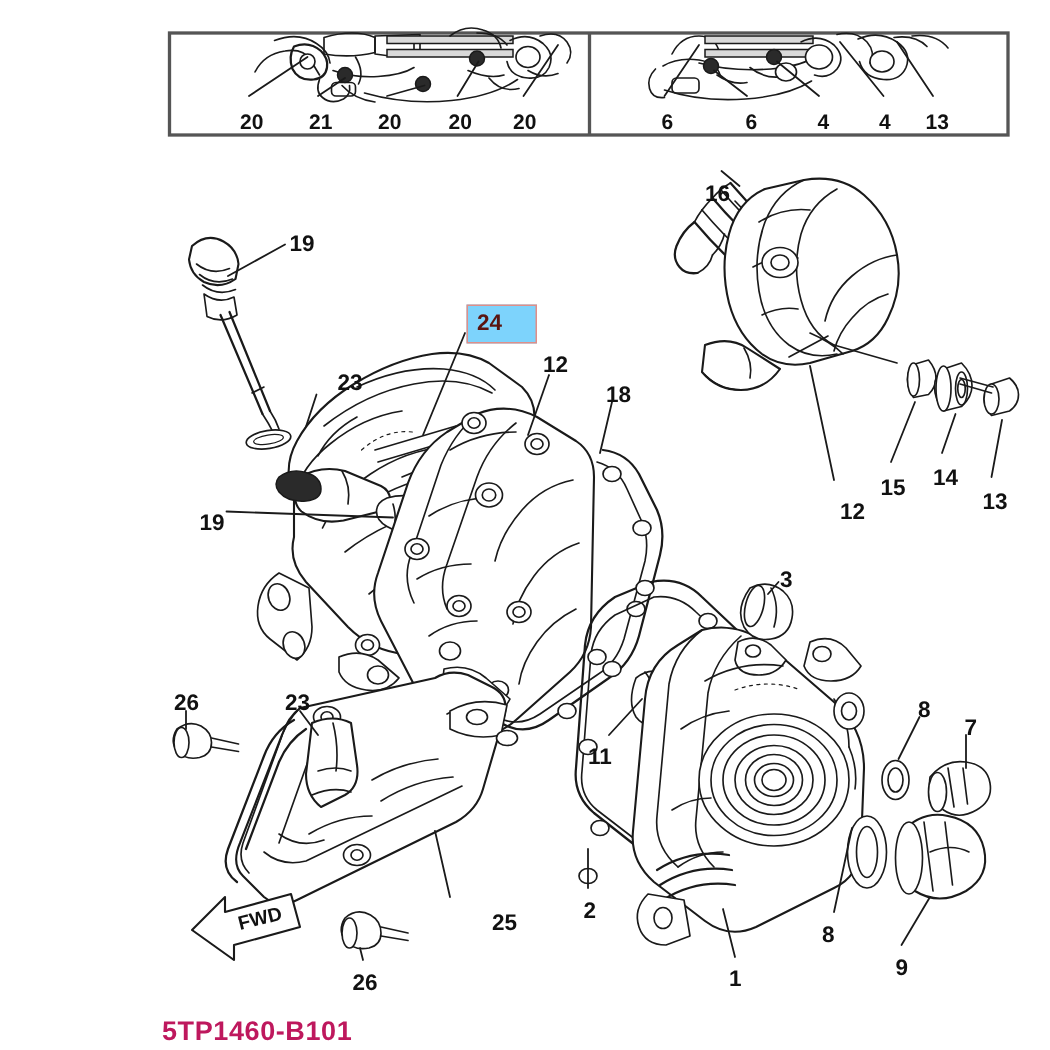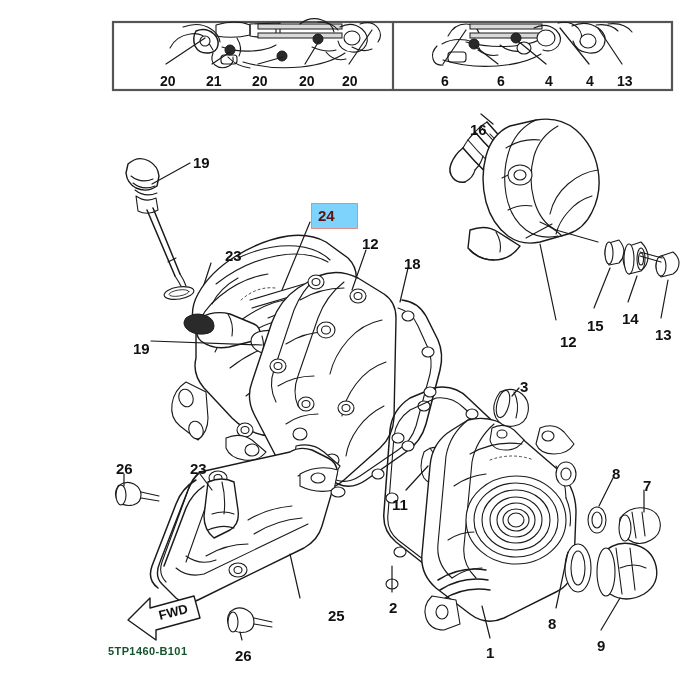--- a/index.html
+++ b/index.html
@@ -37,24 +37,25 @@
   .callout.hl {
     background: #7dd3fc;
     color: #5a1410;
     padding: 4px 22px 5px 6px;
     border: 1px solid #e08e88;
   }
   .partnum {
     position: absolute;
     font-family: "Liberation Sans", sans-serif;
     font-weight: bold;
-    font-size: 11px;
-    color: #14532d;
+    font-size: 18px;
+    color: #be185d;
     letter-spacing: 0.4px;
     white-space: nowrap;
+    margin-top: 32px;
   }
   .fwdtext {
     font-family: "Liberation Sans", sans-serif;
     font-weight: bold;
     font-size: 13px;
     fill: #111111;
   }
 </style>
 </head>
 <body>

